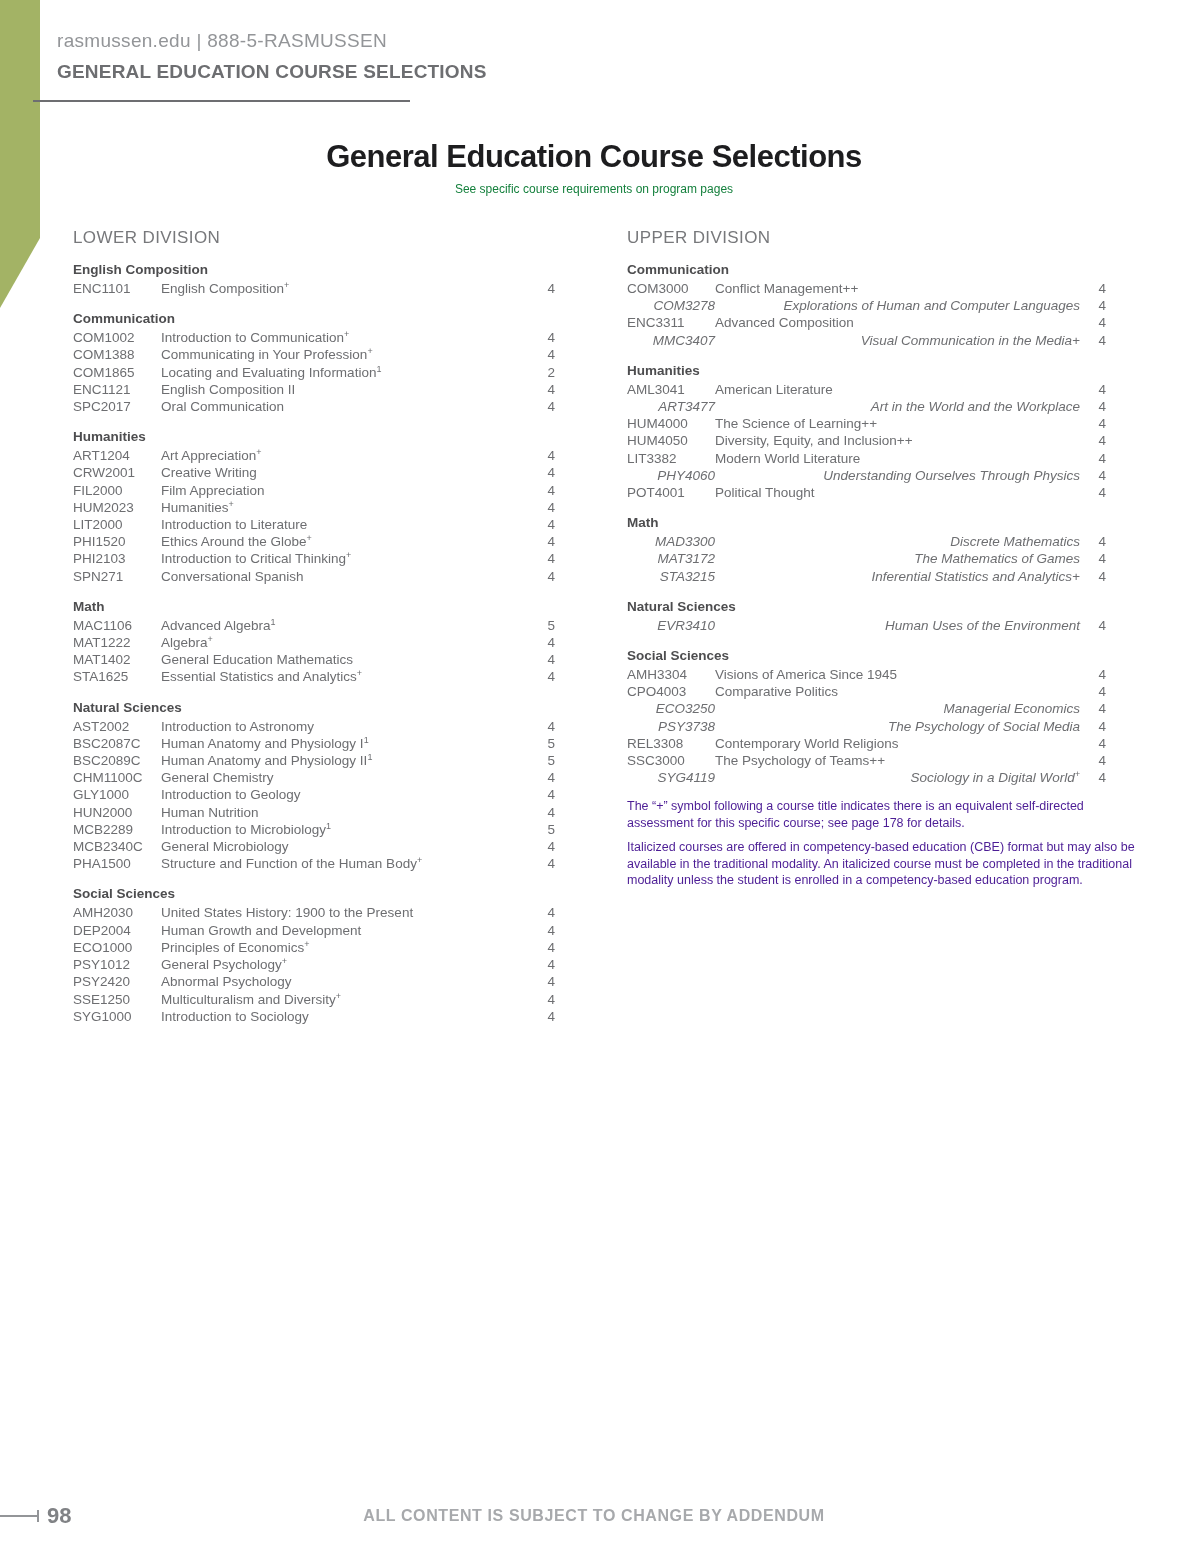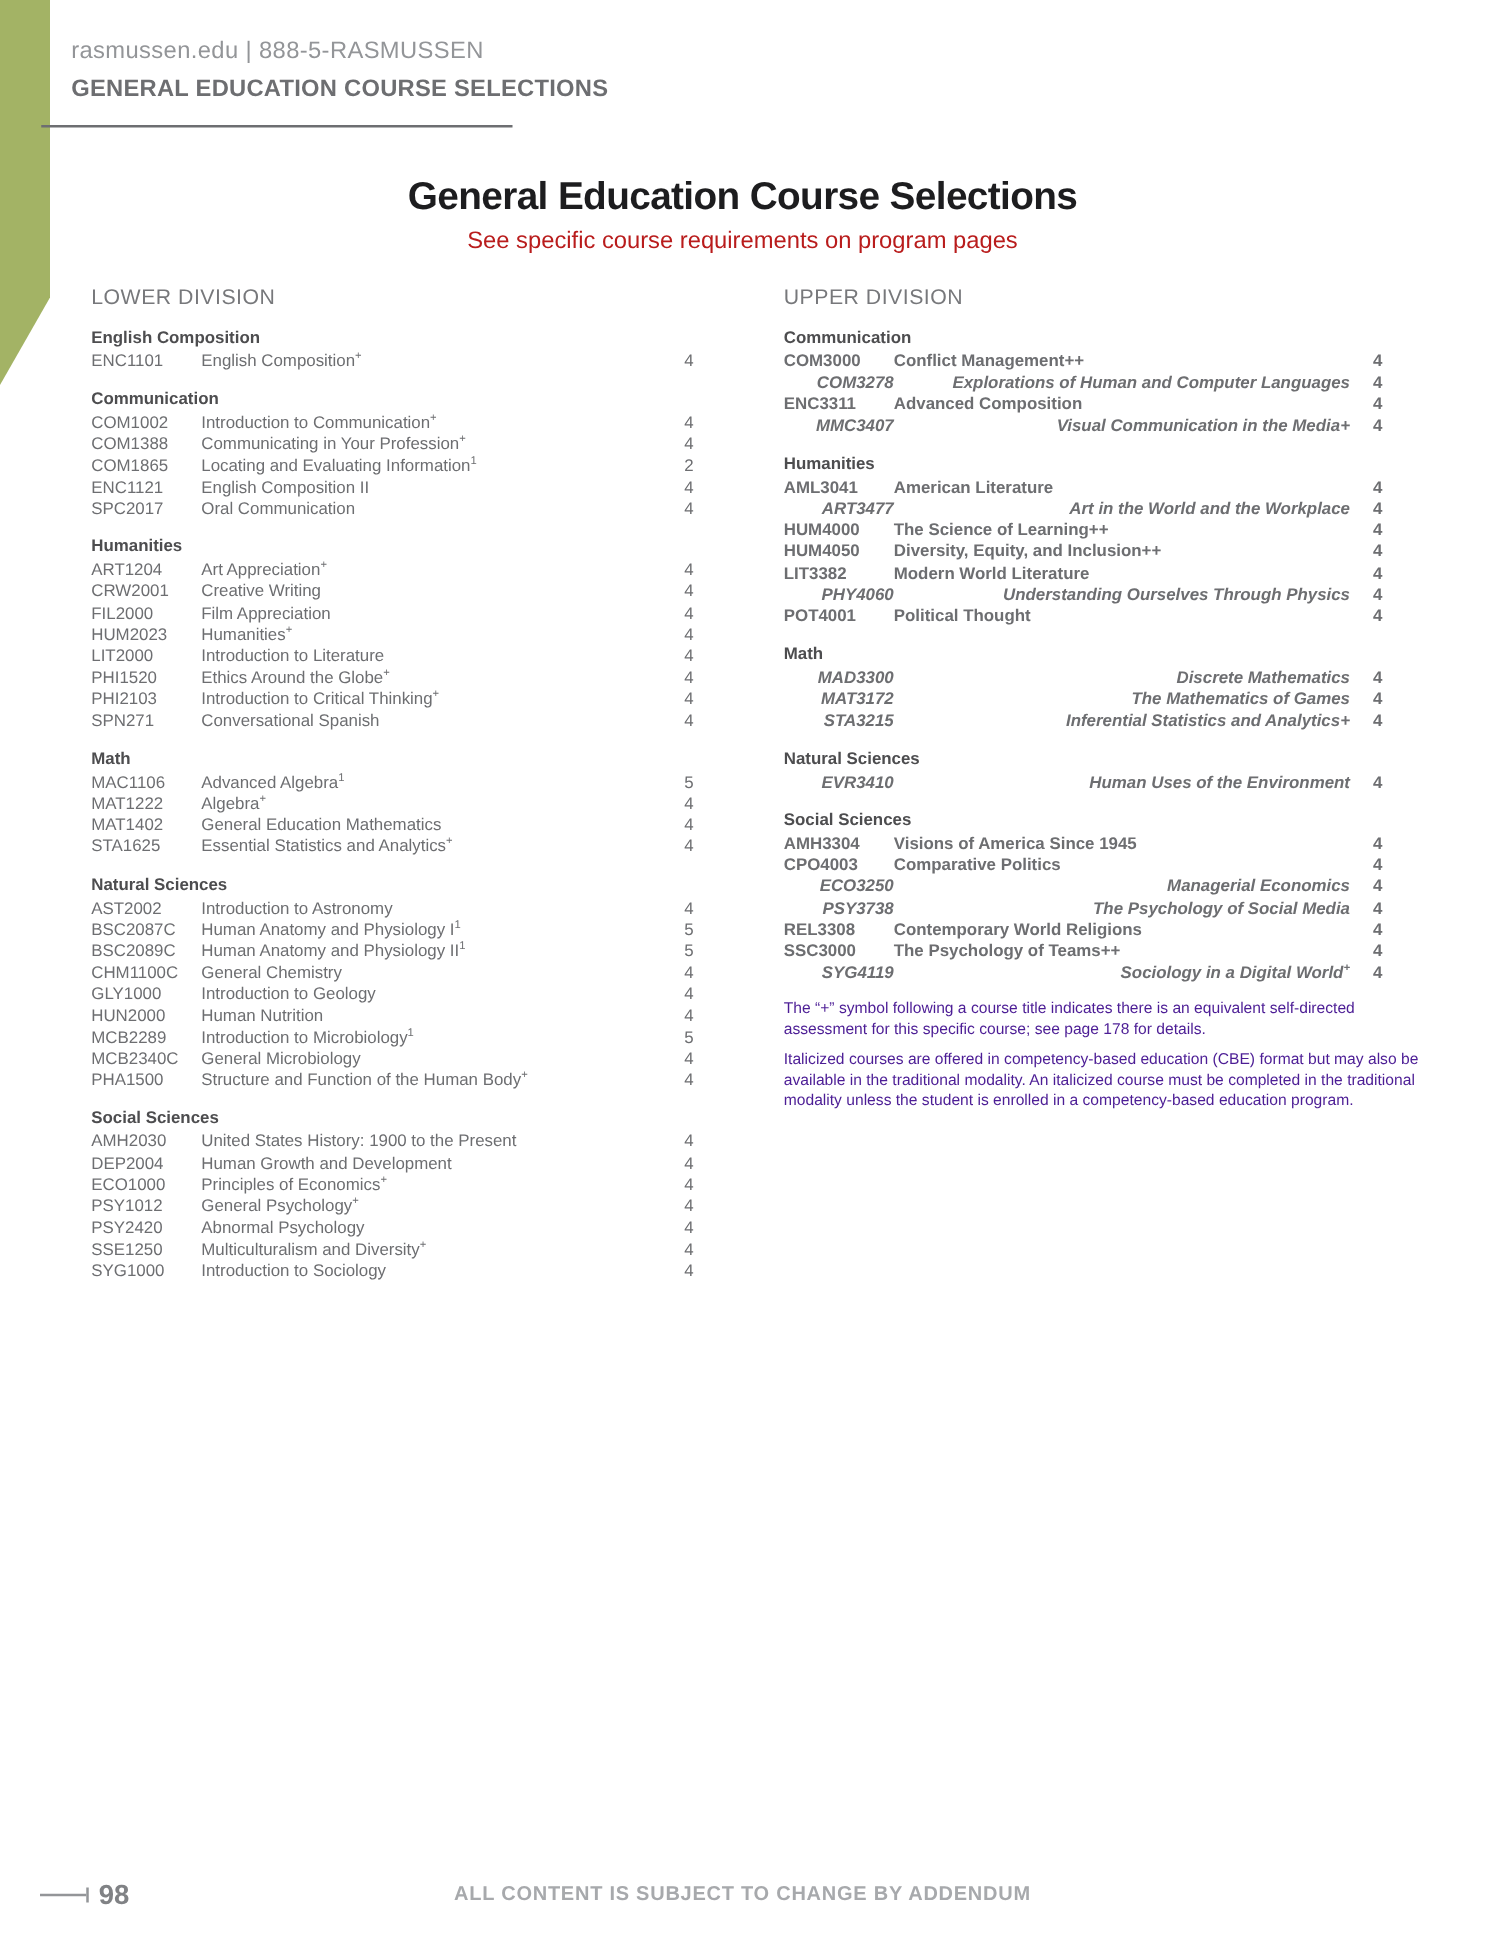--- a/index.html
+++ b/index.html
@@ -19,40 +19,40 @@
     clip-path:polygon(0 0, 40px 0, 40px 238px, 0 308px);
   }
   
   .hdr { position:absolute; left:57px; top:30px; }
   .hdr-site { font-size:19px; color:#939598; letter-spacing:0.3px; }
   .hdr-title { margin-top:9px; font-size:19px; font-weight:bold; color:#6d6e71; letter-spacing:0.2px; }
   .hdr-rule { position:absolute; left:33px; top:100px; width:377px; border-top:2px solid #6d6e71; }
   
   .title-block { position:absolute; left:0; top:139px; width:100%; text-align:center; }
   .main-title { font-size:31px; font-weight:bold; color:#1d1d1f; letter-spacing:-0.5px; }
-  .subtitle { margin-top:7px; font-size:19px; color:#b91c1c; }
+  .subtitle { margin-top:7px; font-size:12px; color:#15803d; }
   
   .columns { position:absolute; left:57px; top:228px; width:1073px; display:flex;margin-left:16px; }
   .col-left { width:482px; margin-right:72px; flex-shrink:0; }
   .col-right { width:519px; flex-shrink:0; }
   .division-heading { font-size:17px; color:#77787b; letter-spacing:0.4px; margin-bottom:6px; }
   .section { margin-bottom:6px; }
   .section-heading { font-size:13.5px; font-weight:bold; color:#4d4d4f; padding:8px 0 3px; }
   .course-row { display:flex; font-size:13.5px; color:#6d6e71; line-height:17.2px; }
-  .col-right .course-row { padding-right:40px;font-weight:bold; }
+  .col-right .course-row { padding-right:40px; }
   .course-code { width:88px; flex-shrink:0; }
   .course-title { flex:1; }
   .course-credits { width:26px; text-align:right; }
   .italic { font-style:italic;text-align:right; }
   sup { font-size:9px; line-height:0; vertical-align:super; }
   
   .footnotes { margin-top:12px; }
   .footnote { font-size:12.5px; color:#4c1d95; line-height:16.5px; margin-bottom:8px; }
   
-  .pageno-group { position:absolute; left:0; top:1503px; display:flex; align-items:center;padding-left:32px; }
+  .pageno-group { position:absolute; left:0; top:1503px; display:flex; align-items:center; }
   .pageno-line { width:37px; height:2px; background:#939598; }
   .pageno-tick { width:2px; height:12px; background:#939598; }
   .pageno { margin-left:8px; font-size:22px; font-weight:bold; color:#808285; }
   .footer-text {
     position:absolute; left:0; top:1507px; width:100%;
     text-align:center; font-size:16px; font-weight:bold;
     color:#a7a9ac; letter-spacing:0.6px;
   }
 </style>
 </head>

